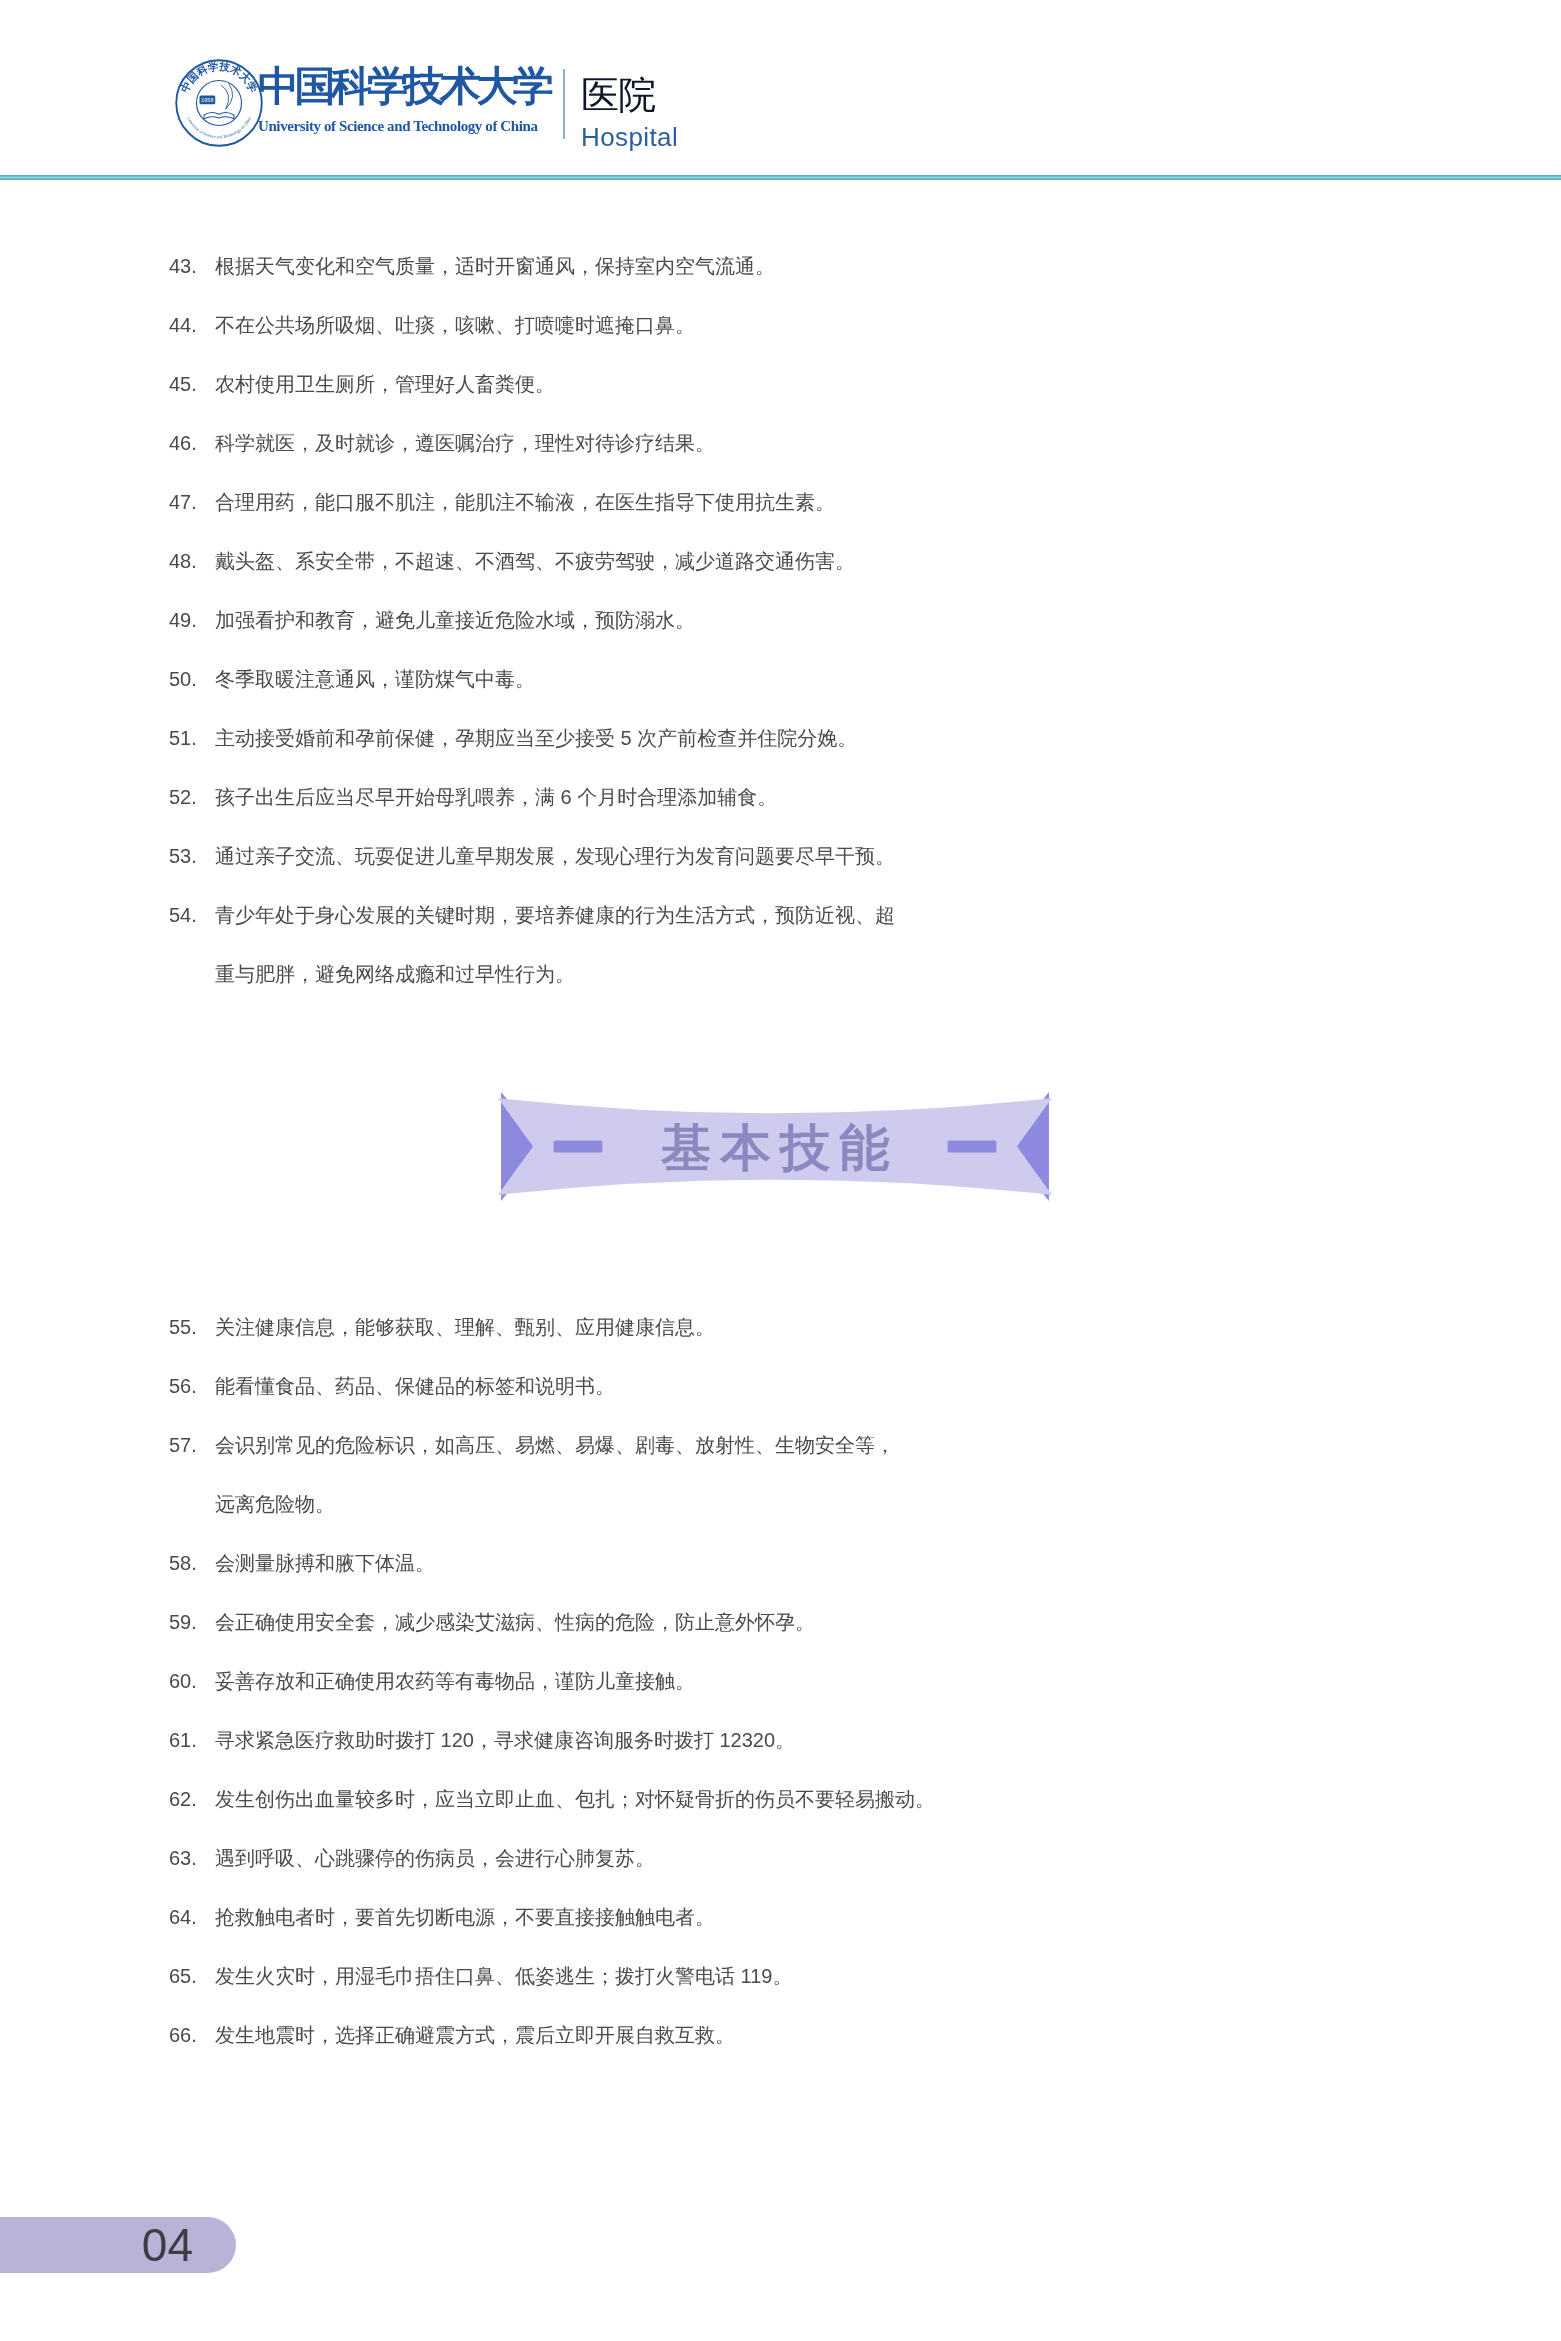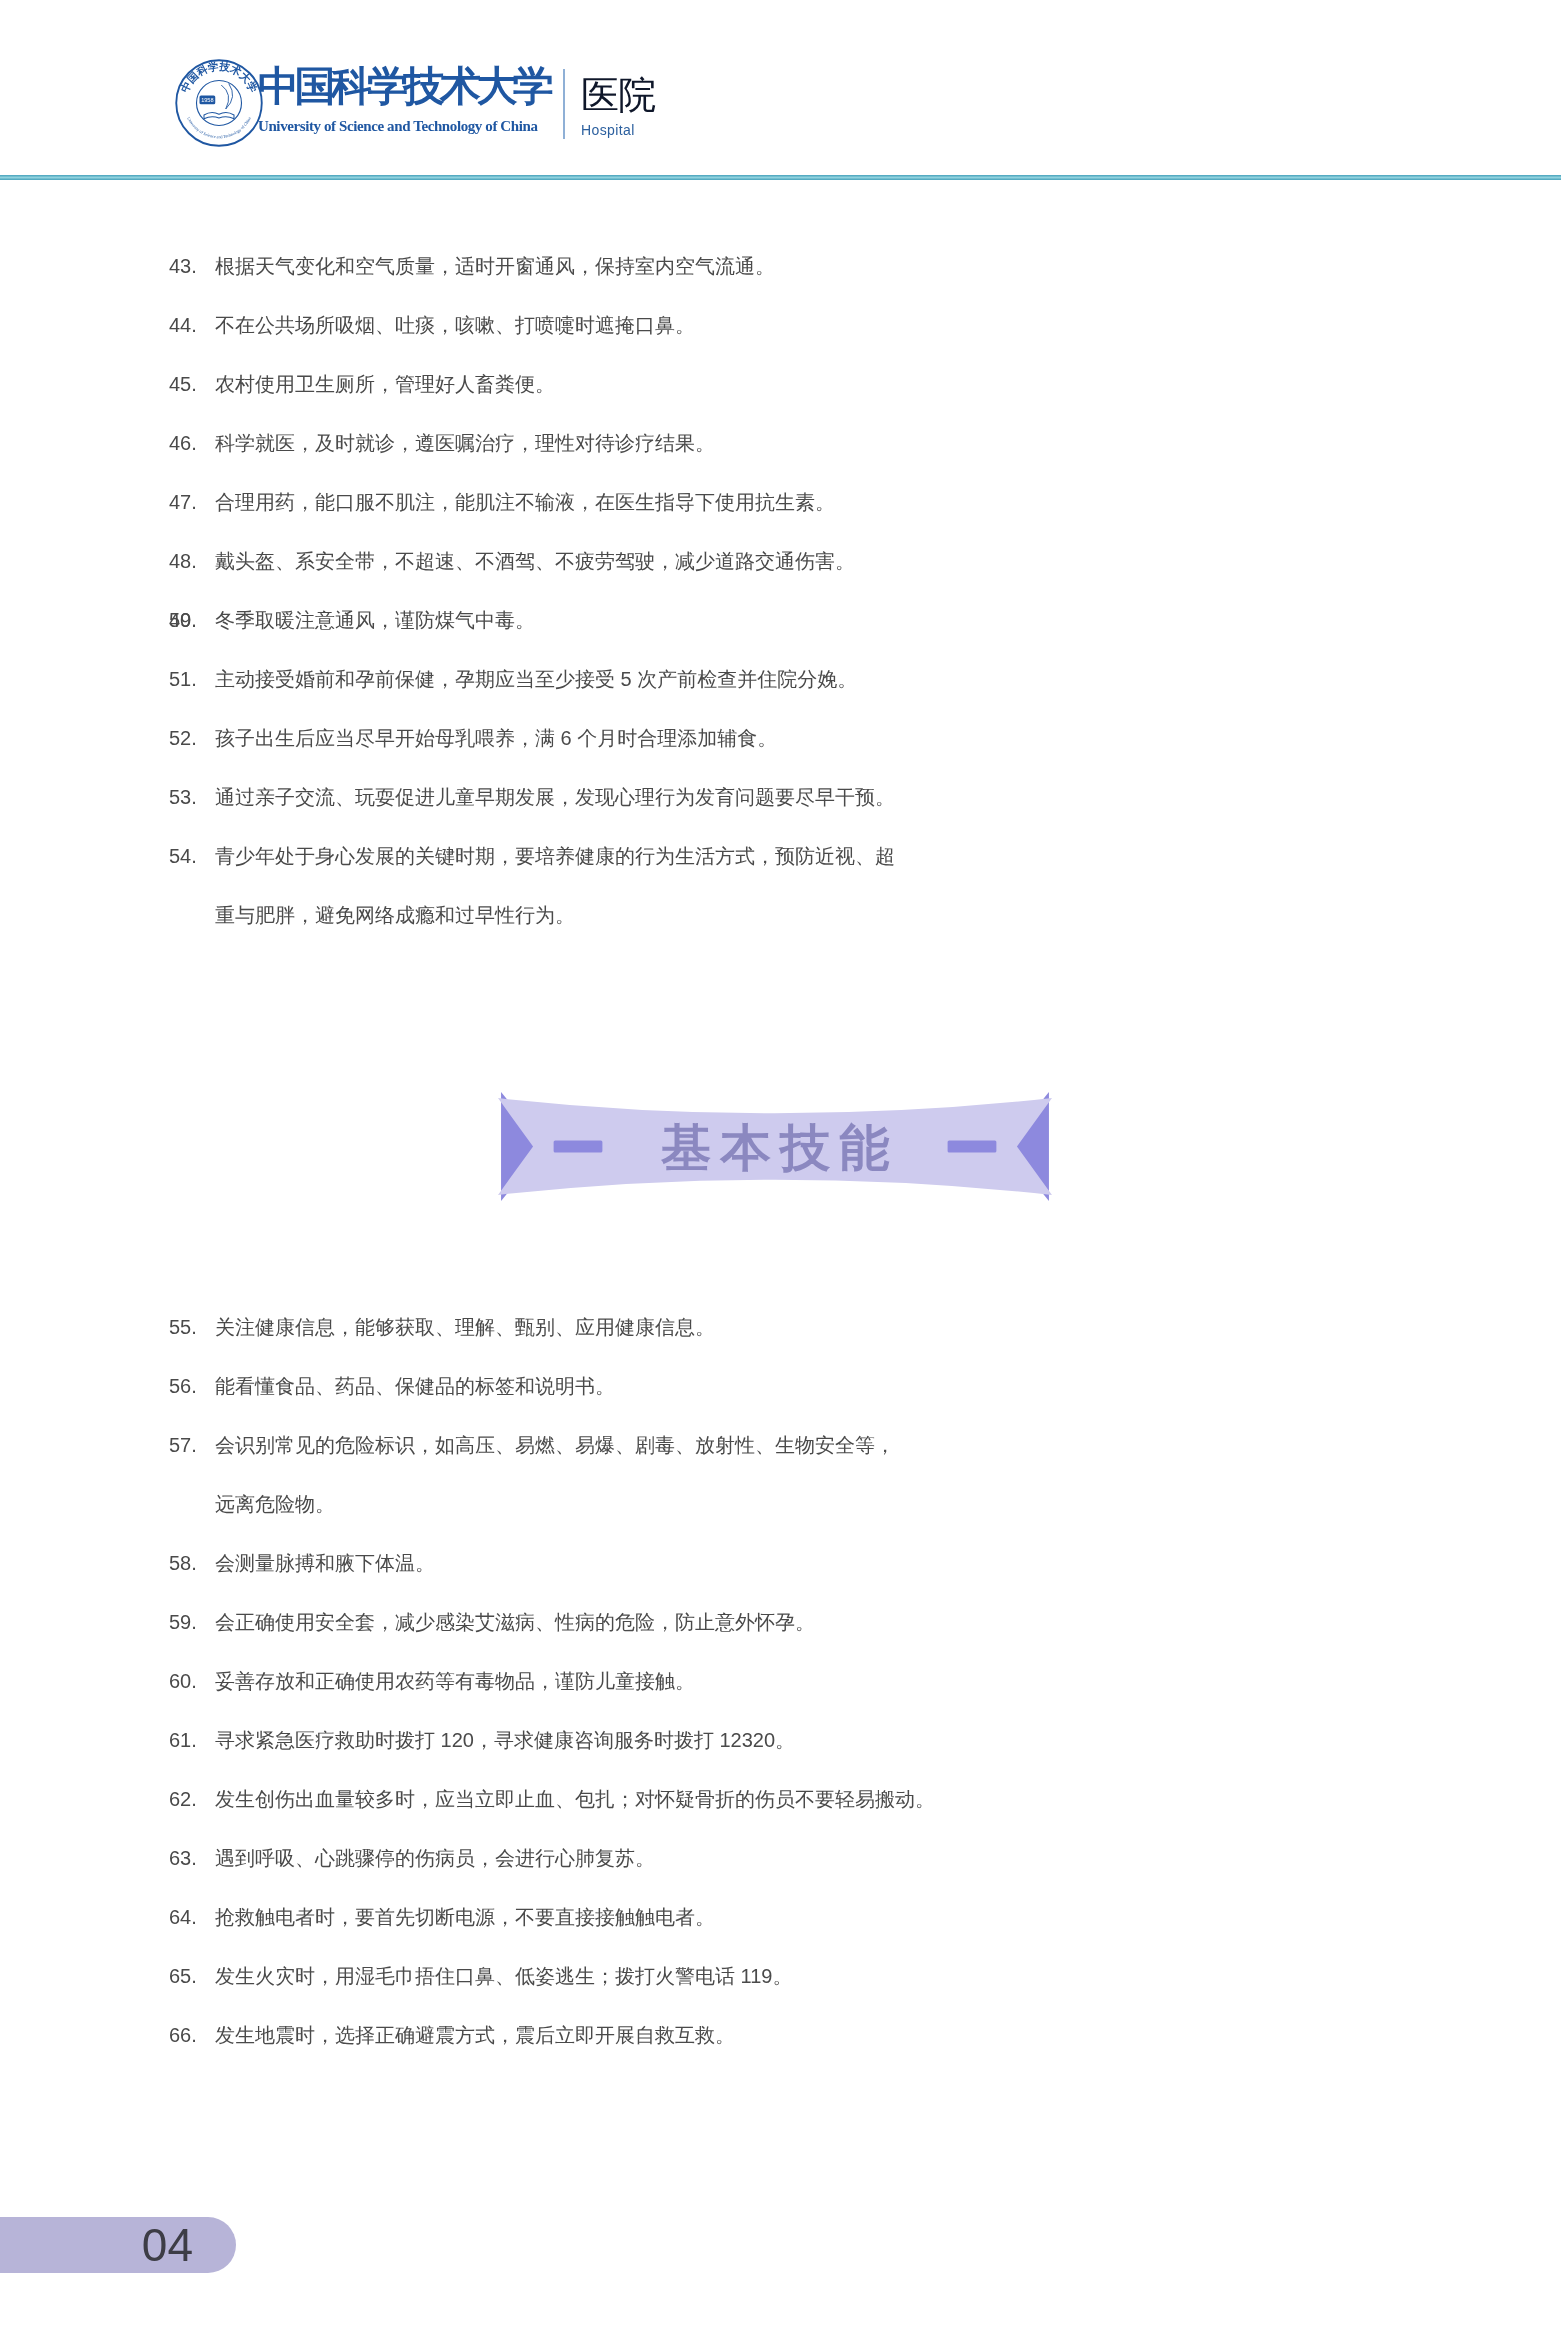--- a/index.html
+++ b/index.html
@@ -14,21 +14,21 @@
     font-family:"DejaVu Serif", serif; font-weight:bold; font-size:41px; line-height:1.1;
     color:var(--accent-blue,#1f57a2); letter-spacing:-4.6px; white-space:nowrap;
   }
   .uni-en{
     font-family:"Liberation Serif", serif; font-weight:bold; font-size:15px; letter-spacing:-0.4px;
     color:var(--accent-blue,#1f57a2); margin-top:9.1px; white-space:nowrap;
   }
   .hdr-divider{position:absolute; left:563px; top:69px; width:2.3px; height:70px; background:#8fb0d6;}
   .dept{position:absolute; left:581px; top:76px;}
   .dept-cn{font-size:38px; line-height:1; color:#0f172a; letter-spacing:-0.8px; white-space:nowrap;}
-  .dept-en{font-size:14px; color:#2b5f9e; margin-top:7.6px; letter-spacing:0.4px;}
+  .dept-en{font-size:26px; color:#2b5f9e; margin-top:7.6px; letter-spacing:0.4px;}
   .rule{
     position:absolute; left:0; top:175px; width:1561px; height:4.6px;
     background:linear-gradient(to bottom, #47a1bb 0%, #8fd2de 50%, #47a1bb 100%);
   }
   
   .list{position:absolute; left:169px; width:1269px;}
   #list-top{top:237px;}
   #list-skills{top:1298px;}
   .item{position:relative; padding-left:46px; font-size:20px; line-height:59px; color:var(--text-gray,#4a4a4a);}
   .item .num{position:absolute; left:0; top:0;}
@@ -93,21 +93,21 @@
 
   <div class="rule"></div>
 
   <div class="list" id="list-top">
       <div class="item"><span class="num">43.</span><span class="txt">根据天气变化和空气质量，适时开窗通风，保持室内空气流通。</span></div>
       <div class="item"><span class="num">44.</span><span class="txt">不在公共场所吸烟、吐痰，咳嗽、打喷嚏时遮掩口鼻。</span></div>
       <div class="item"><span class="num">45.</span><span class="txt">农村使用卫生厕所，管理好人畜粪便。</span></div>
       <div class="item"><span class="num">46.</span><span class="txt">科学就医，及时就诊，遵医嘱治疗，理性对待诊疗结果。</span></div>
       <div class="item"><span class="num">47.</span><span class="txt">合理用药，能口服不肌注，能肌注不输液，在医生指导下使用抗生素。</span></div>
       <div class="item"><span class="num">48.</span><span class="txt">戴头盔、系安全带，不超速、不酒驾、不疲劳驾驶，减少道路交通伤害。</span></div>
-      <div class="item"><span class="num">49.</span></div>
+      <div class="item"><span class="num">49.</span><span class="txt">加强看护和教育，避免儿童接近危险水域，预防溺水。</span></div>
       <div class="item"><span class="num">50.</span><span class="txt">冬季取暖注意通风，谨防煤气中毒。</span></div>
       <div class="item"><span class="num">51.</span><span class="txt">主动接受婚前和孕前保健，孕期应当至少接受 5 次产前检查并住院分娩。</span></div>
       <div class="item"><span class="num">52.</span><span class="txt">孩子出生后应当尽早开始母乳喂养，满 6 个月时合理添加辅食。</span></div>
       <div class="item"><span class="num">53.</span><span class="txt">通过亲子交流、玩耍促进儿童早期发展，发现心理行为发育问题要尽早干预。</span></div>
       <div class="item"><span class="num">54.</span><span class="txt">青少年处于身心发展的关键时期，要培养健康的行为生活方式，预防近视、超
 重与肥胖，避免网络成瘾和过早性行为。</span></div>
     </div>
 
   <div class="banner">
     <svg viewBox="0 0 727 143">

